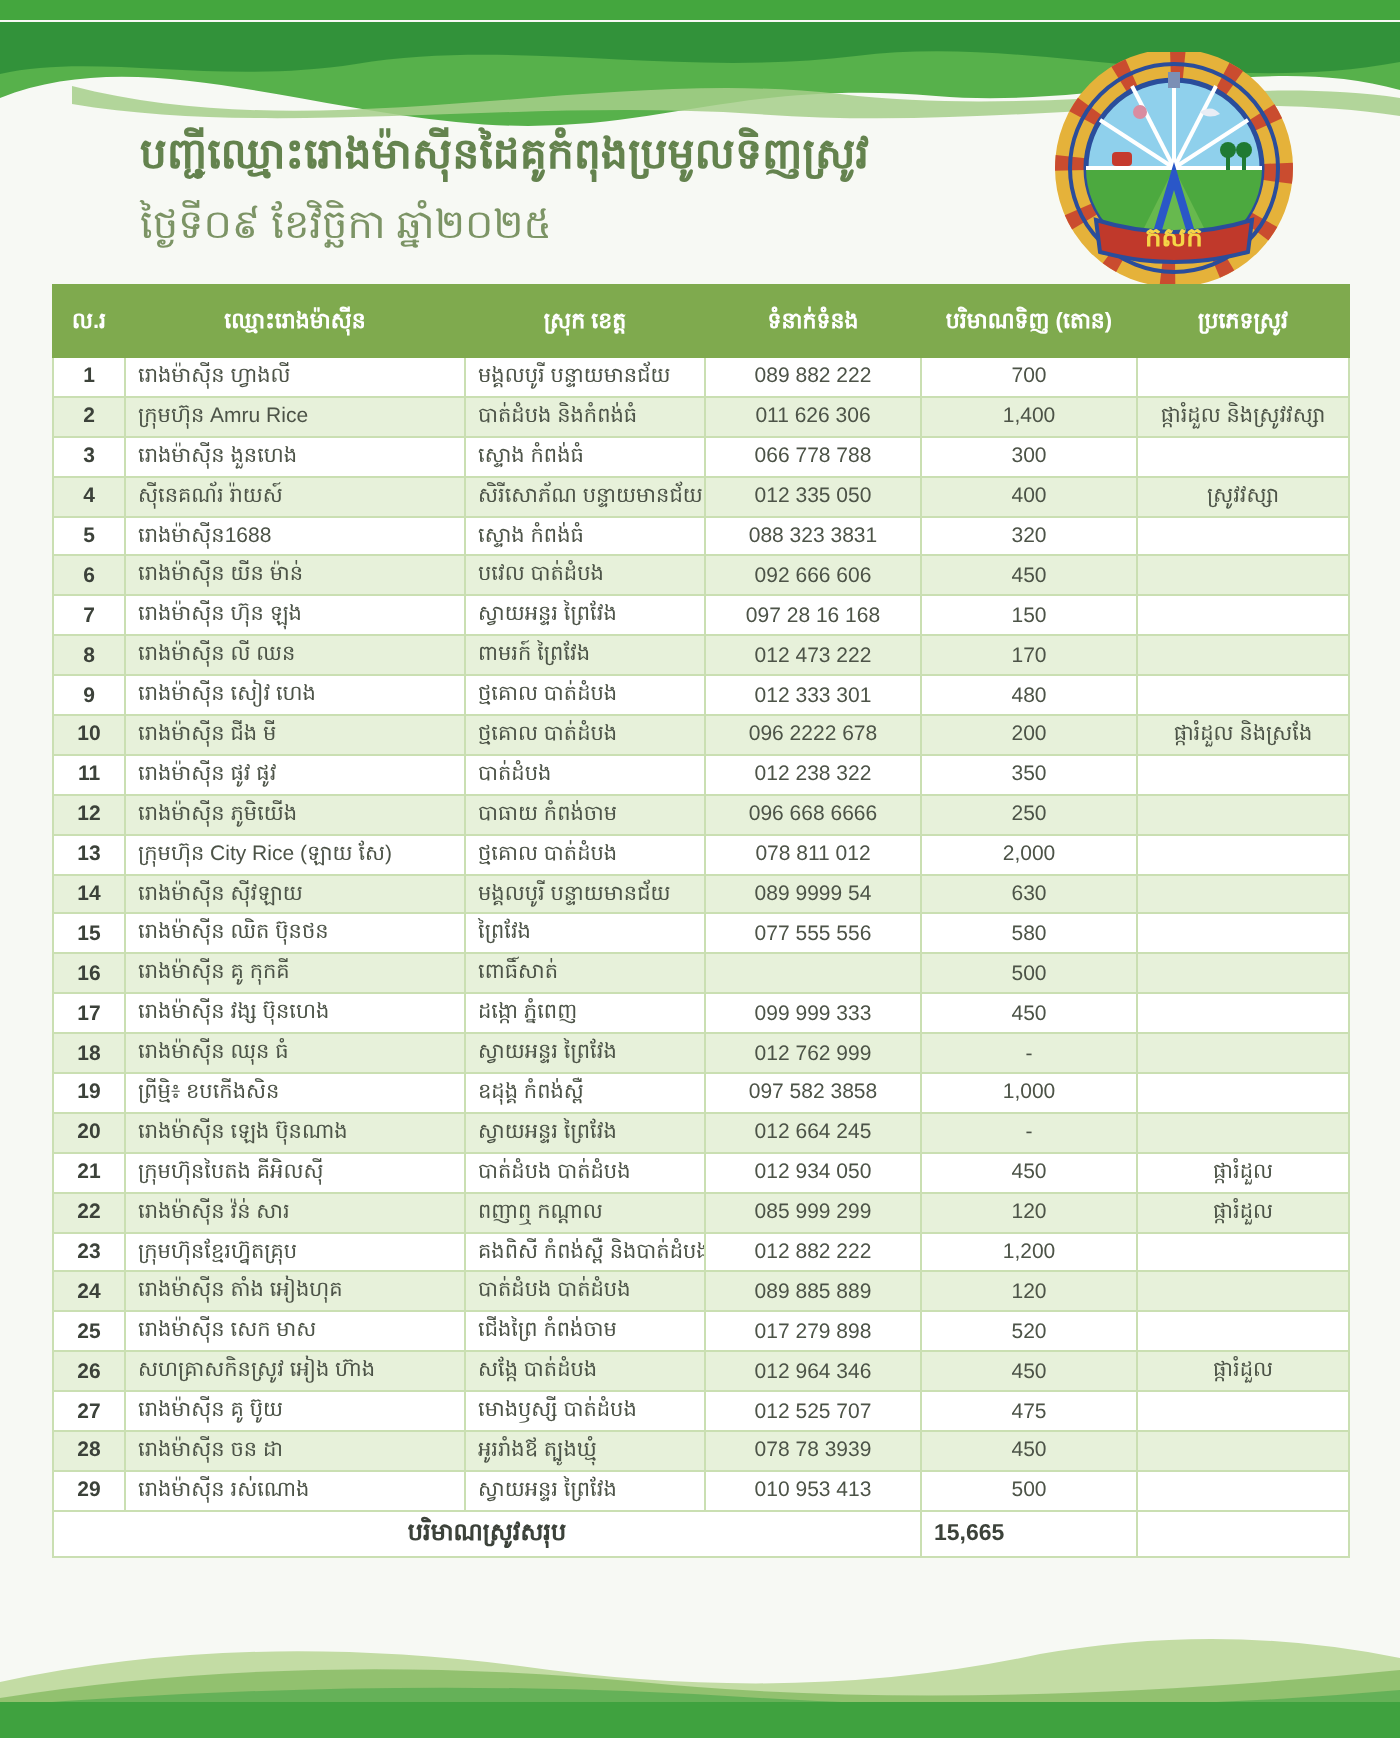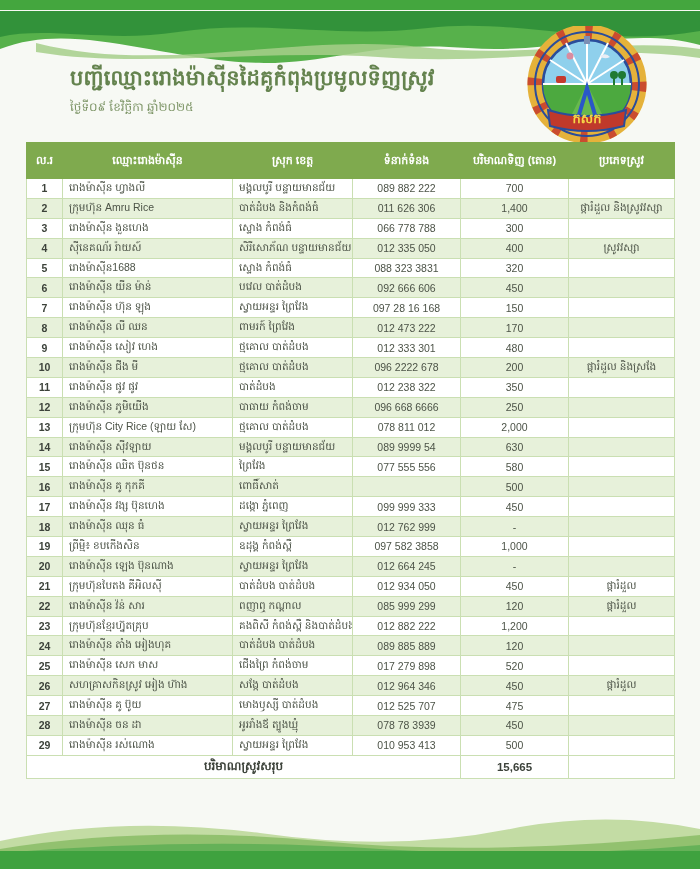--- a/index.html
+++ b/index.html
@@ -21,21 +21,21 @@
   .footer-waves{position:absolute;bottom:0;left:0;width:700px;height:58px;}
 
   .header-block{
     position:absolute;top:64px;left:33px;width:440px;margin-left:37px;
   }
   .doc-title{
     margin:0;font-size:21px;line-height:1.35;font-weight:bold;
     color:#64834e;letter-spacing:.2px;
   }
   .doc-date{
-    margin-top:7px;font-size:12px;color:#7c9465;font-weight:normal;
+    margin-top:7px;font-size:20px;color:#7c9465;font-weight:normal;
   }
   .logo{
     position:absolute;top:26px;right:52px;width:122px;height:122px;
   }
 
   table.rice-table{
     position:absolute;top:142px;left:26px;
     width:648px;border-collapse:collapse;table-layout:fixed;
     background:#ffffff;
   }
@@ -57,21 +57,21 @@
   .rice-table col.c-no{width:36px;}
   .rice-table col.c-name{width:170px;}
   .rice-table col.c-district{width:120px;}
   .rice-table col.c-phone{width:108px;}
   .rice-table col.c-qty{width:108px;}
   .rice-table col.c-type{width:106px;}
   .rice-table tfoot td{
     background:#ffffff;height:22px;font-weight:bold;color:#3c423a;margin-top:33px;
   }
   .rice-table tfoot td.total-label{text-align:center;font-size:12px;}
-  .rice-table tfoot td.total-value{text-align:center;font-size:11.5px;}
+  .rice-table tfoot td.total-value{text-align:left;font-size:11.5px;}
 </style>
 </head>
 <body>
 
 <div class="page">
 
   <div class="top-bar"></div>
 
   <svg class="header-waves" viewBox="0 0 700 68" preserveAspectRatio="none">
     <path fill="#57b14b" d="M0,0 H700 V34 C628,14 552,44 468,37 C362,28 322,60 228,50 C140,41 66,12 0,38 Z"></path>

